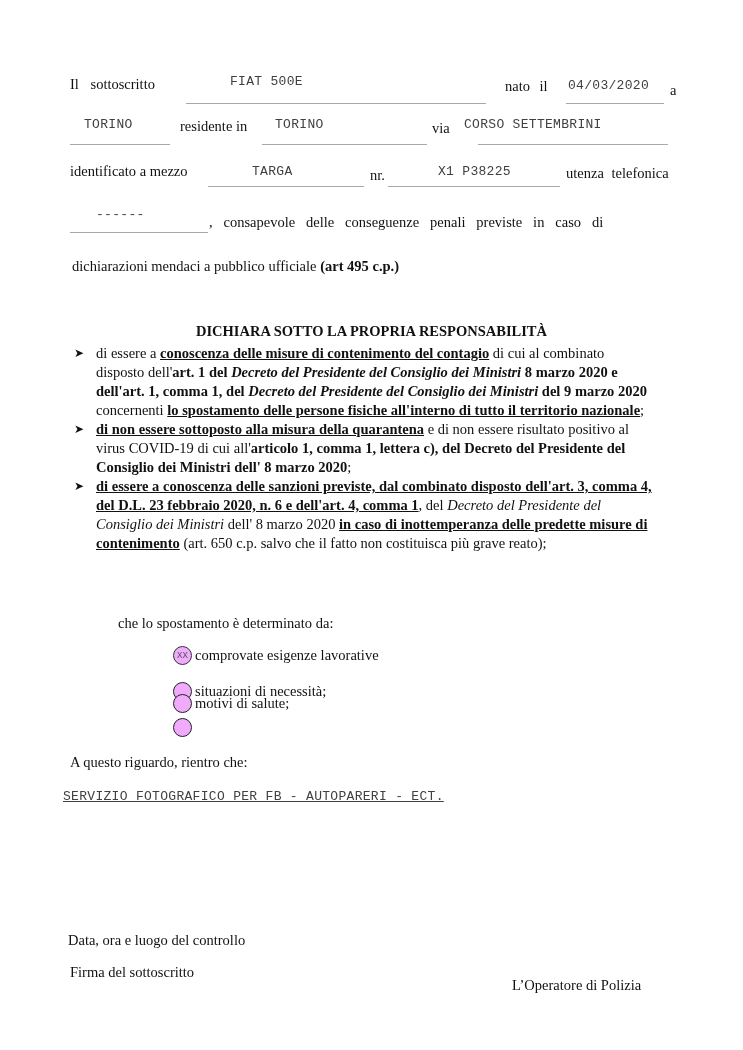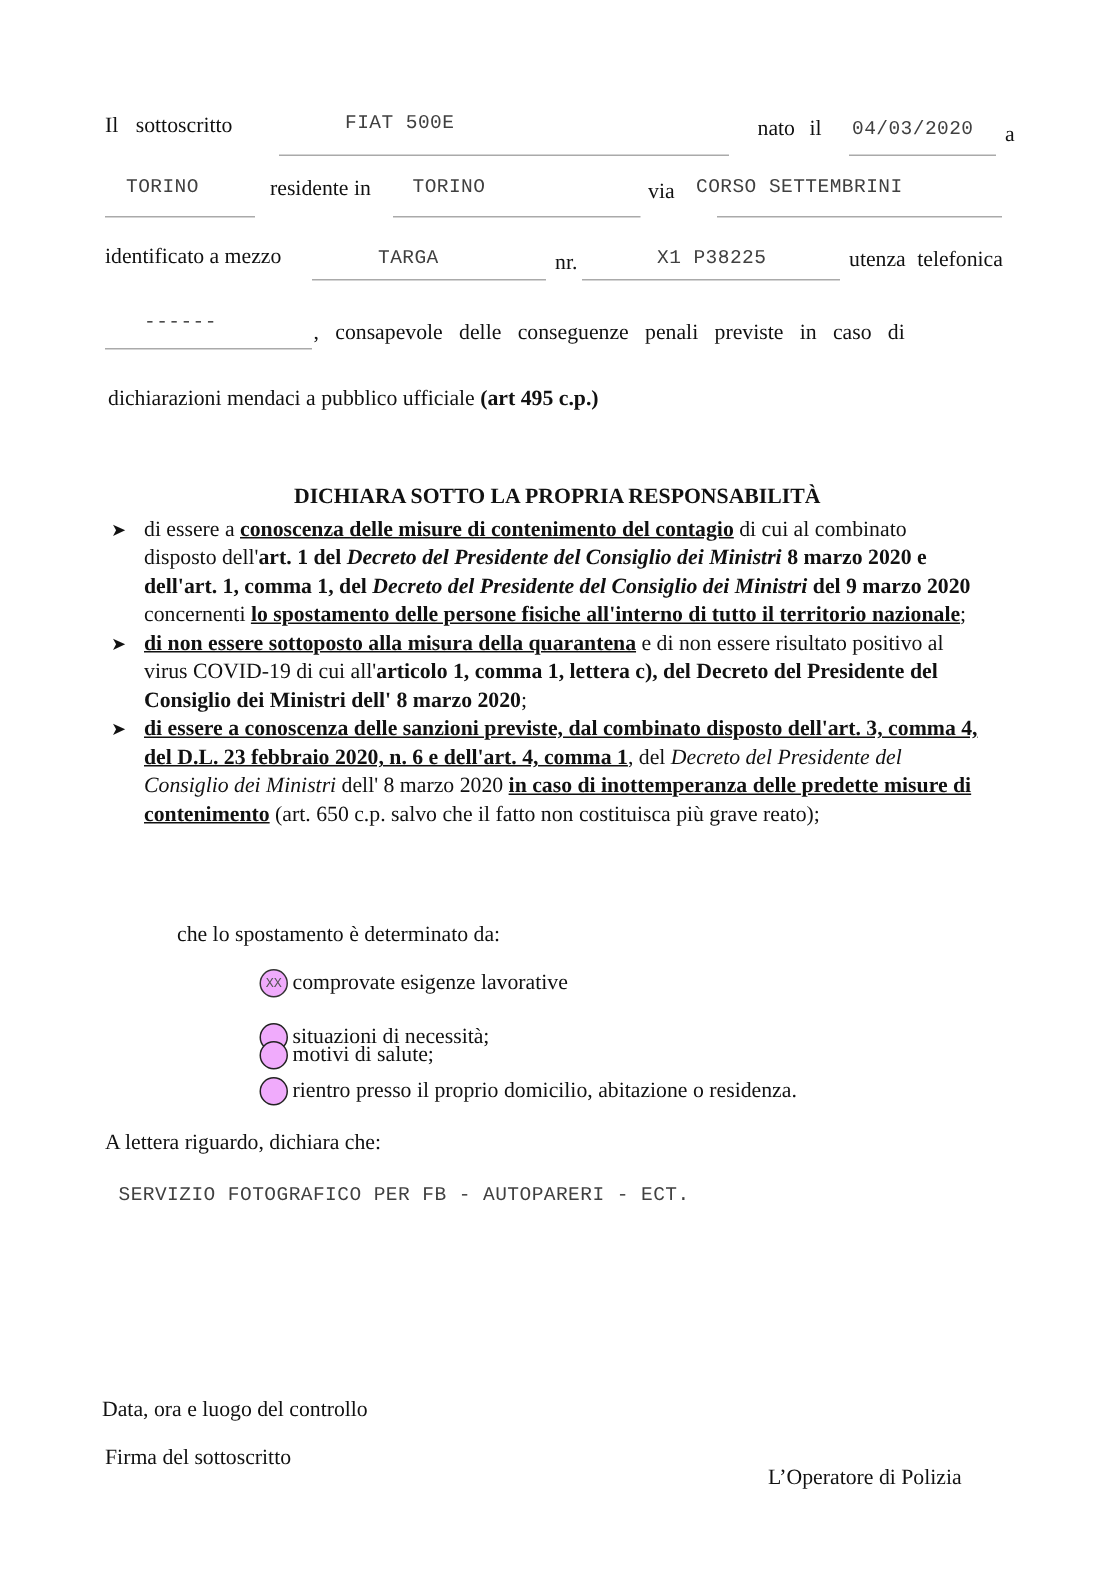--- a/index.html
+++ b/index.html
@@ -84,21 +84,20 @@
 <div class="radio-row" style="top:670px;margin-top:12px;">
   <span class="radio"></span>
   <span>situazioni di necessità;</span>
 </div>
 <div class="radio-row" style="top:694px;">
   <span class="radio"></span>
   <span>motivi di salute;</span>
 </div>
 <div class="radio-row" style="top:718px;">
   <span class="radio"></span>
-  <span>rientro presso il proprio domicilio, abitazione o residenza.</span>
 </div>
 
-<div class="abs lbl" style="left:70px; top:754px;">A lettera riguardo, dichiara che:</div>
-<div class="abs mono" style="left:79px; top:789px;">SERVIZIO FOTOGRAFICO PER FB - AUTOPARERI - ECT.</div>
+<div class="abs lbl" style="left:70px; top:754px;">A questo riguardo, rientro che:</div>
+<div class="abs mono" style="left:63px; top:789px;text-decoration:underline;">SERVIZIO FOTOGRAFICO PER FB - AUTOPARERI - ECT.</div>
 
 <div class="abs lbl" style="left:68px; top:932px;">Data, ora e luogo del controllo</div>
 <div class="abs lbl" style="left:70px; top:964px;">Firma del sottoscritto</div>
 <div class="abs lbl" style="left:512px; top:977px;">L’Operatore di Polizia</div>
 
 </body></html>

